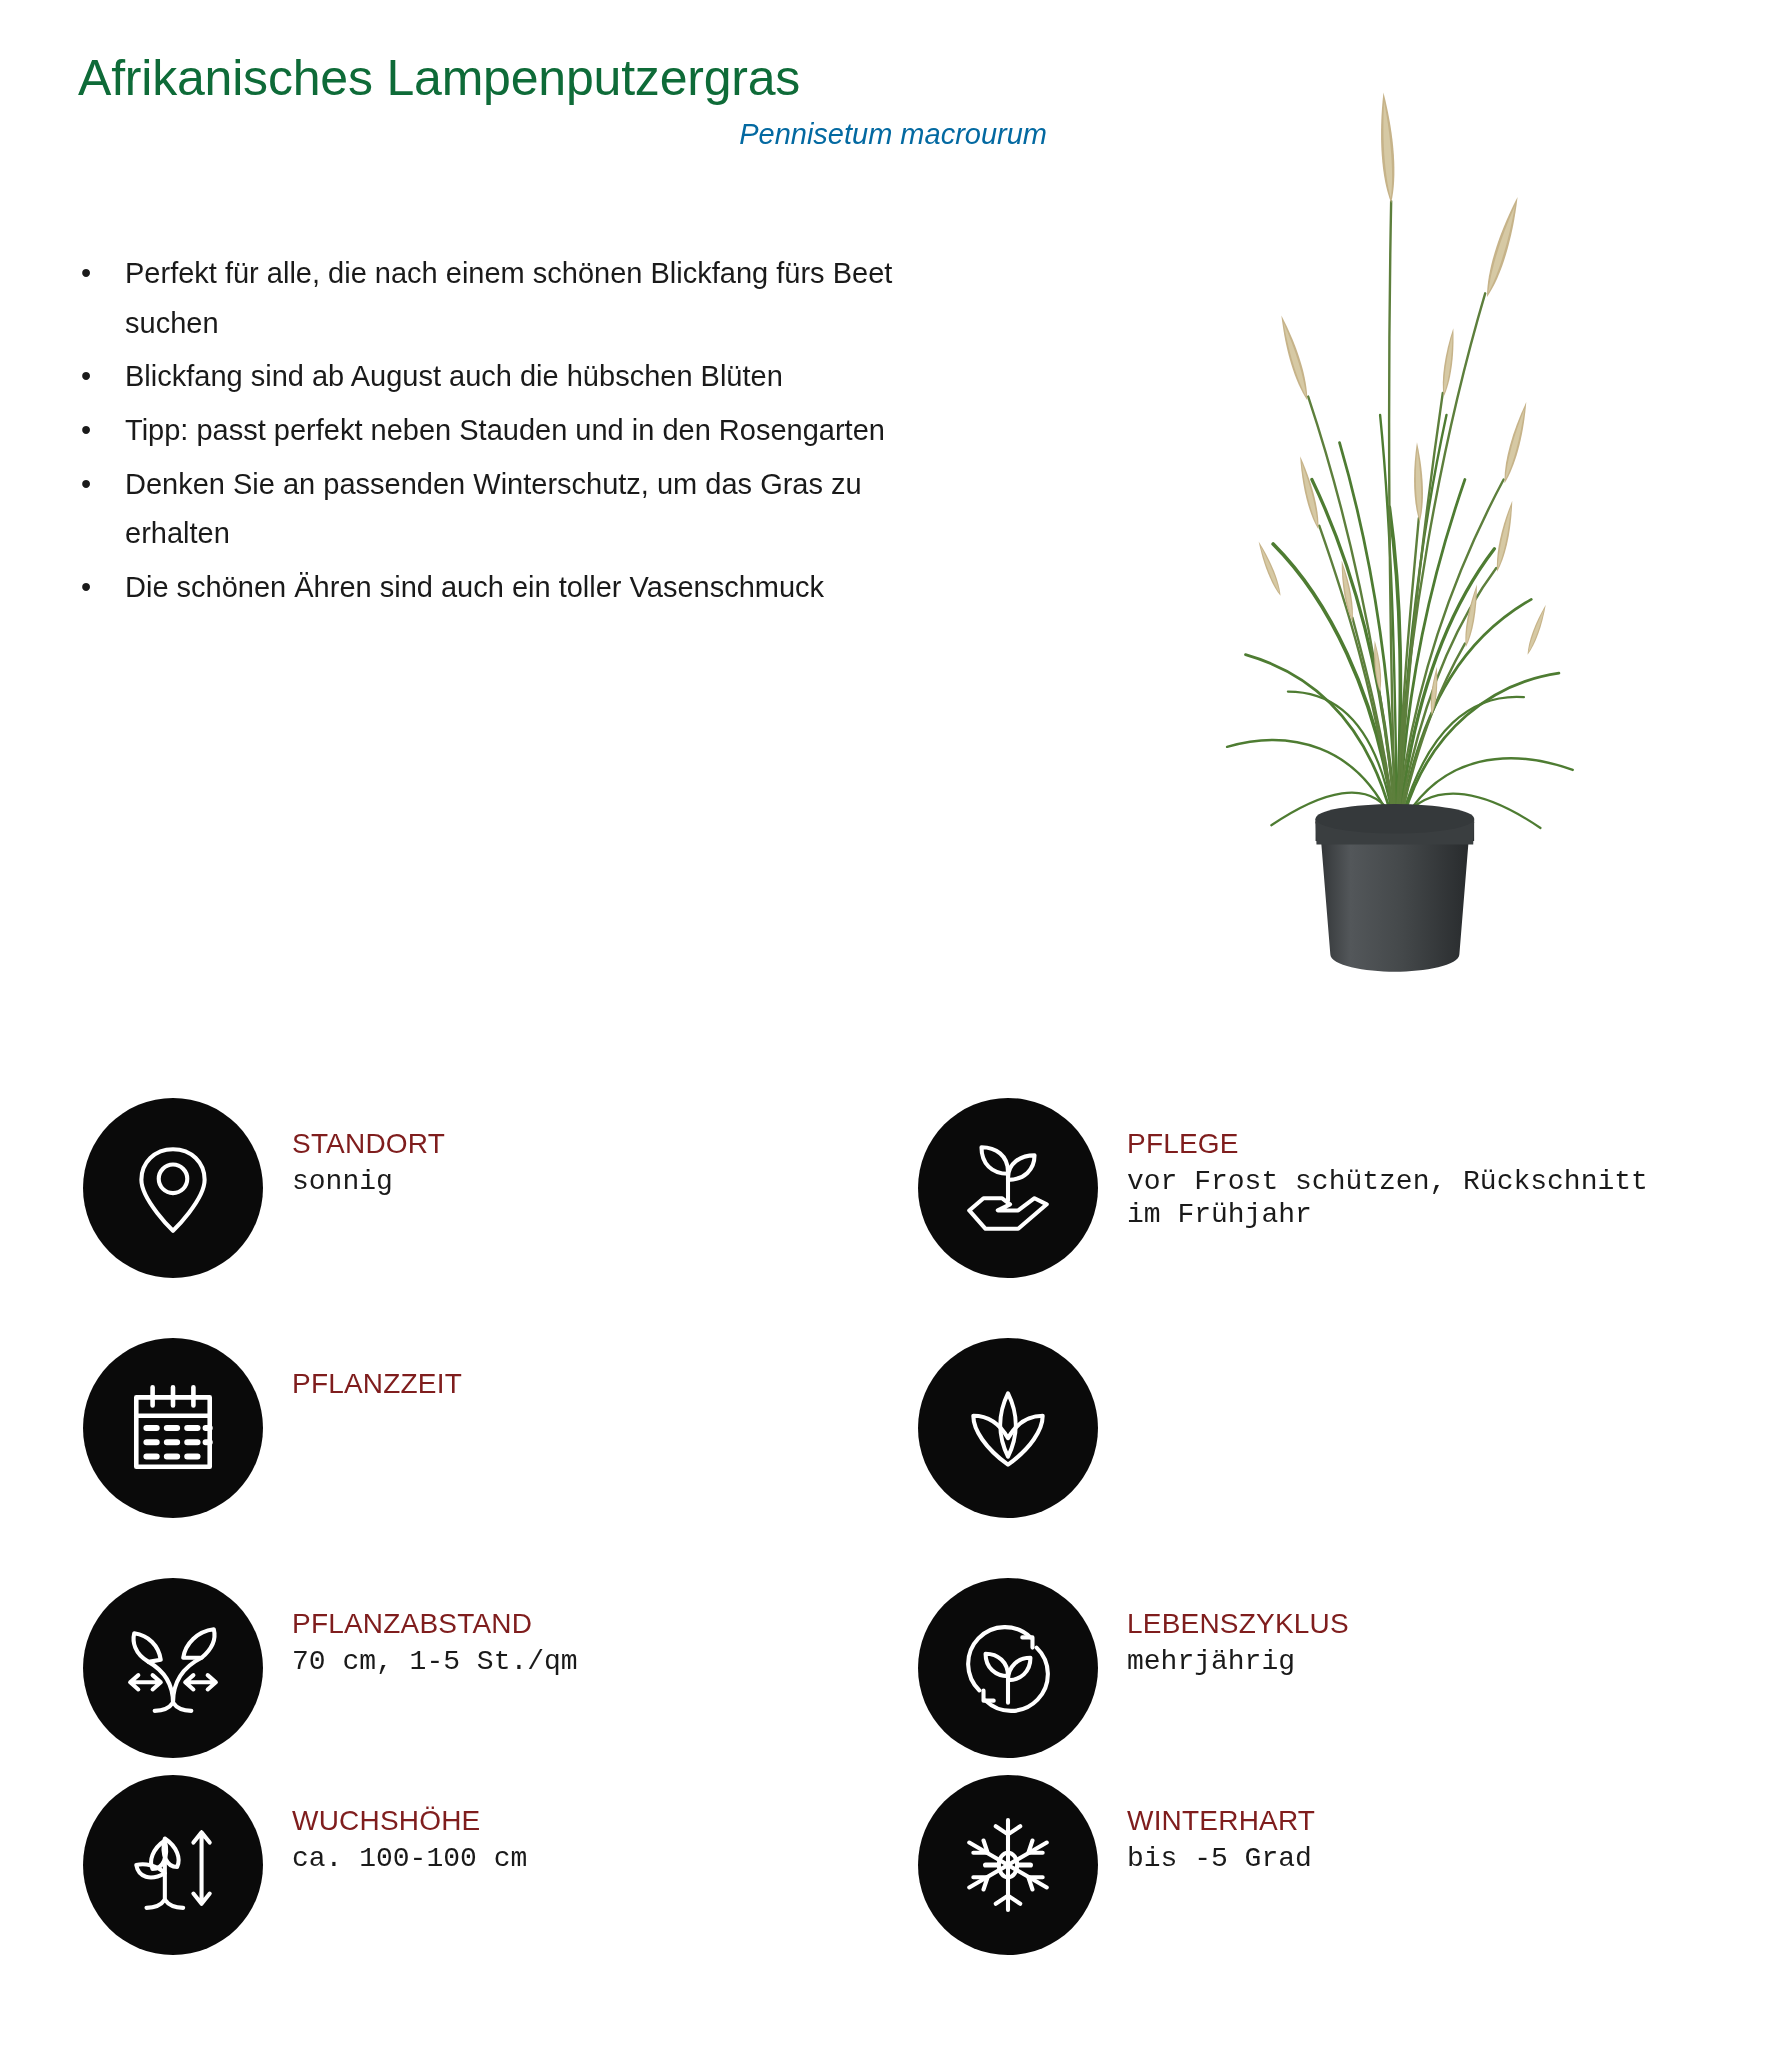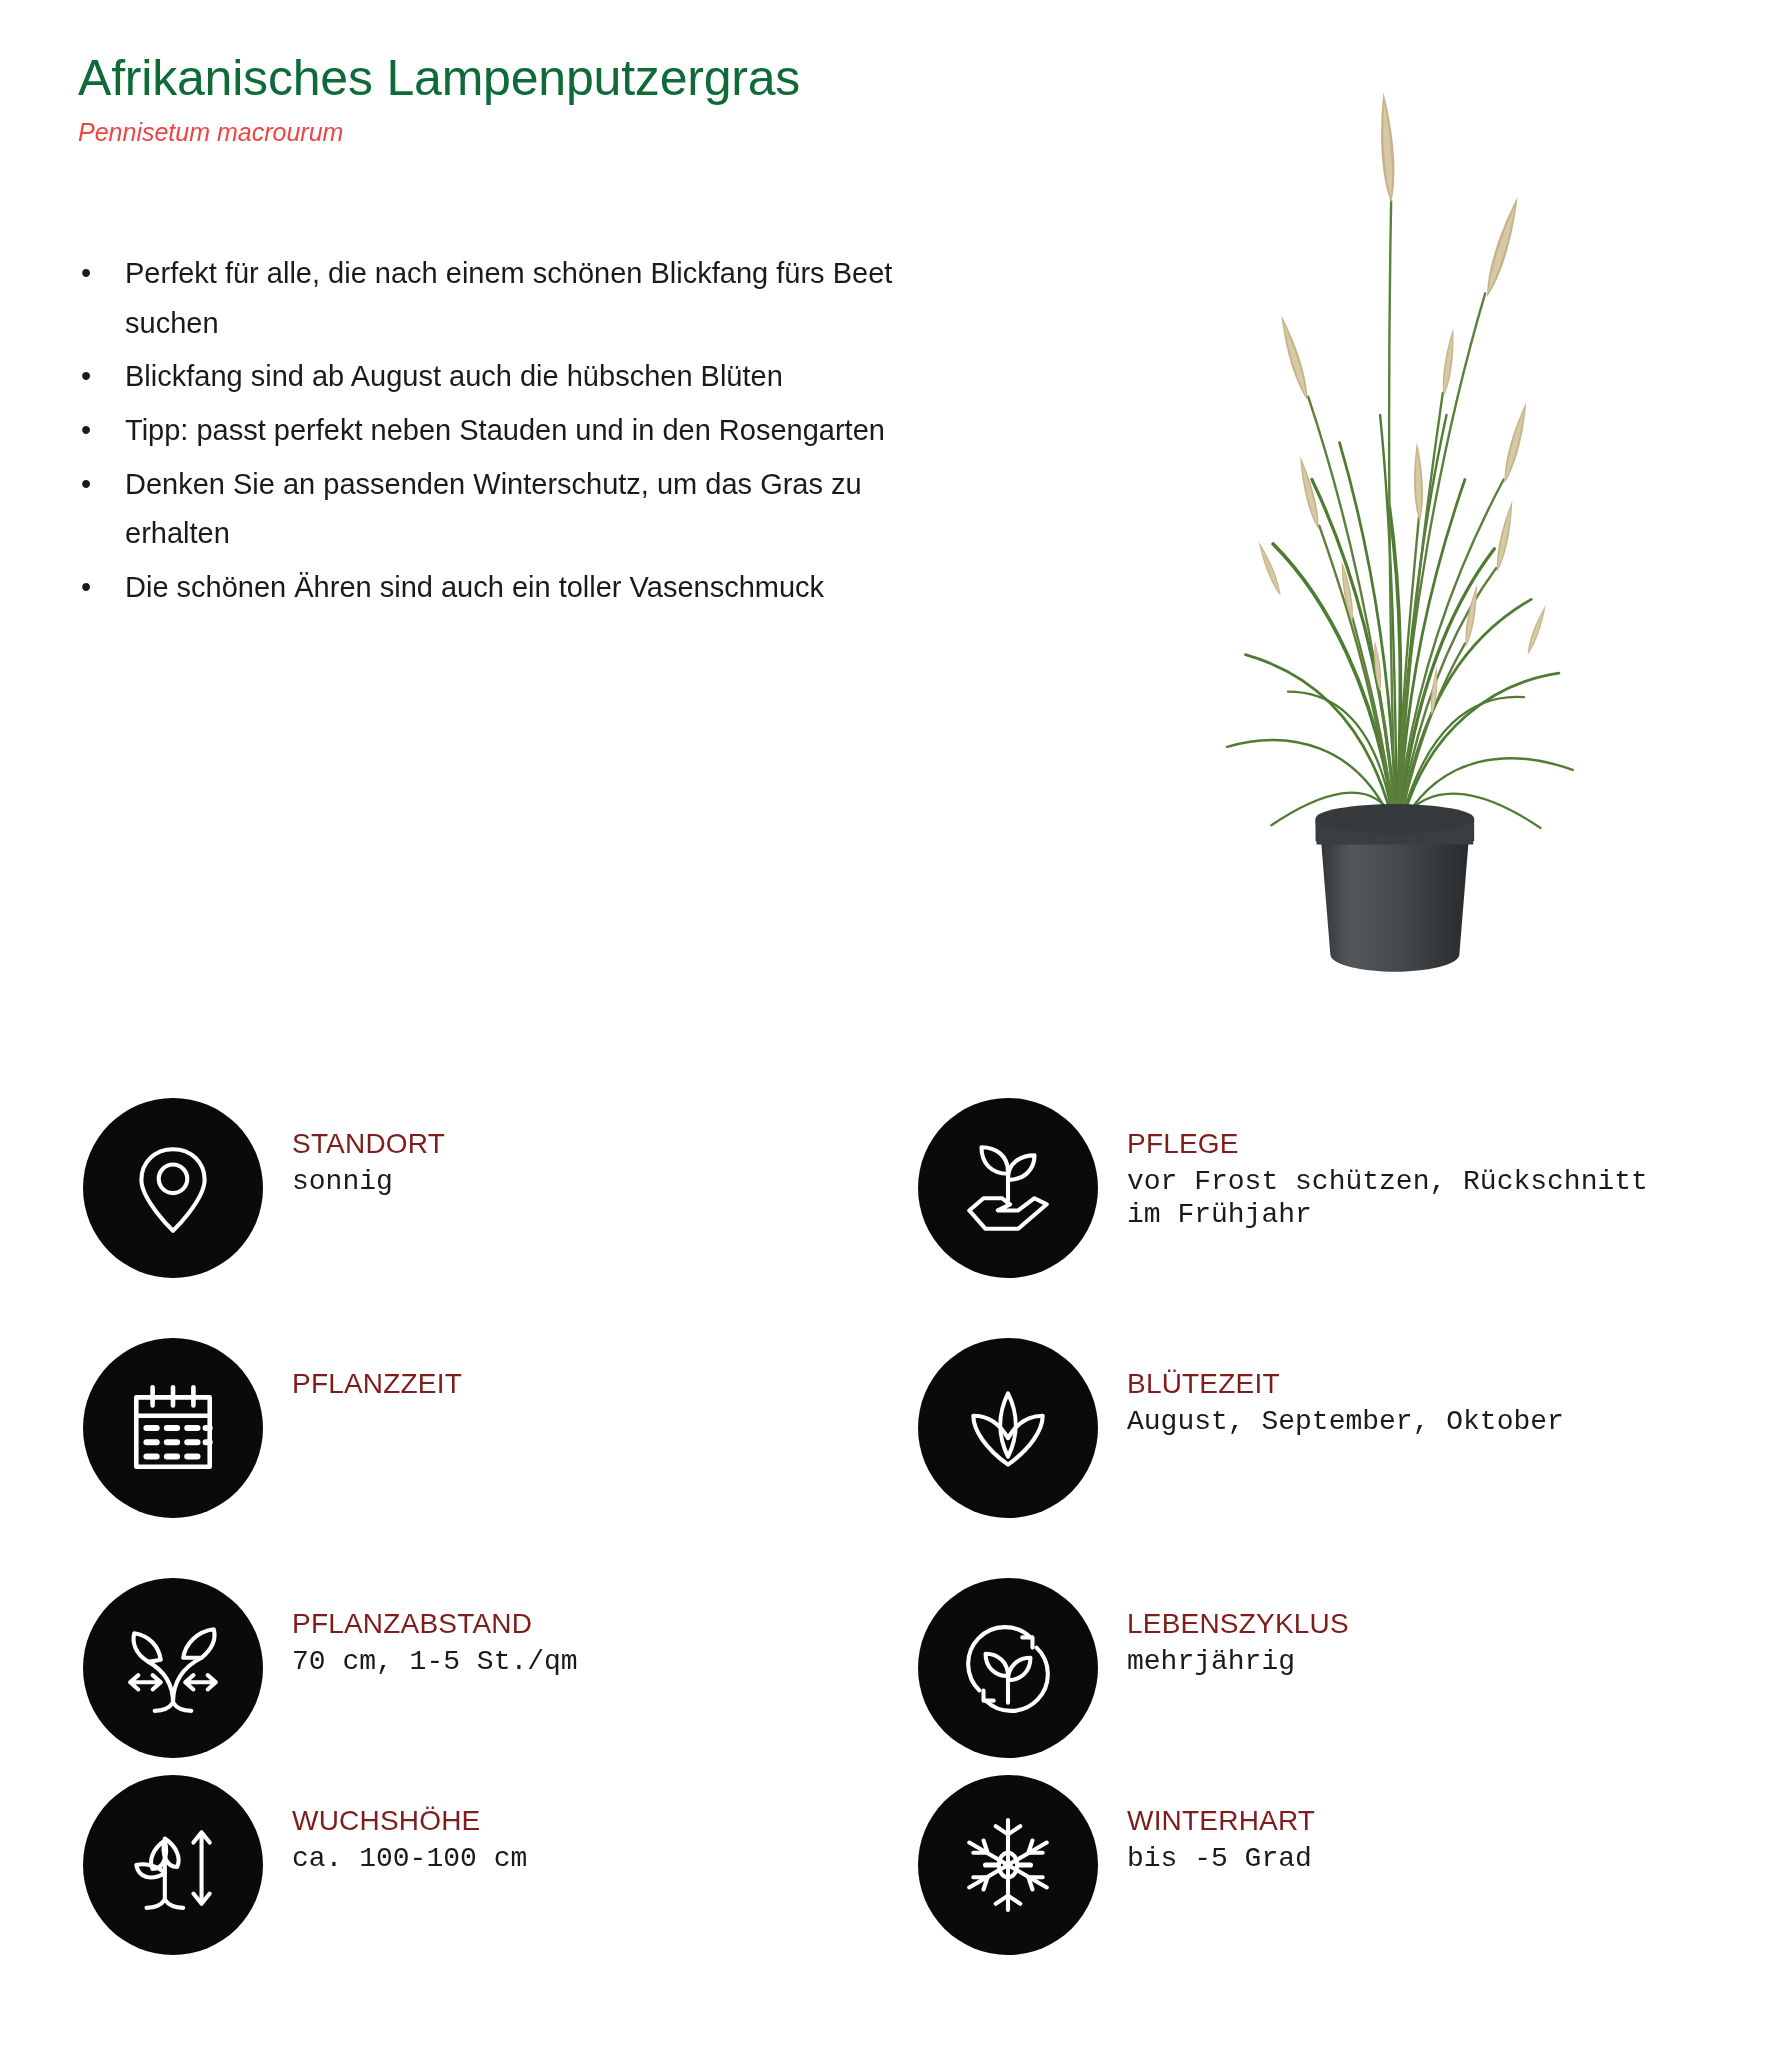--- a/index.html
+++ b/index.html
@@ -26,26 +26,27 @@
   #plant-title {
     font-size: 50px;
     font-weight: 400;
     color: #0e6b38;
     letter-spacing: -0.2px;
     line-height: 1.1;
     margin: 0;
     white-space: nowrap;
   }
   #plant-subtitle {
-    font-size: 25px;
+    font-size: 29px;
     font-style: italic;
     font-weight: 400;
-    color: #ef4444;
+    color: #0369a1;
     margin: 12px 0 0 0;
     letter-spacing: 0px;
+    text-align: right;
   }
 
   
   #benefits-list {
     position: absolute;
     left: 65px;
     top: 249px;
     width: 844px;
     list-style: none;
     margin: 0;
@@ -301,24 +302,20 @@
         <div class="attr-label">PFLANZZEIT</div>
       </div>
     </div>
     <div class="attribute-row attr-col-right attr-r1">
       <div class="attr-badge">
         <svg viewBox="0 0 100 100" fill="none" stroke="#fff" stroke-width="4" stroke-linecap="round" stroke-linejoin="round">
           <path d="M50 86 C28 70 16 52 16 38 C30 38 42 46 50 60 C58 46 70 38 84 38 C84 52 72 70 50 86 Z"></path>
           <path d="M50 78 C40 58 40 36 50 16 C60 36 60 58 50 78 Z"></path>
         </svg>
       </div>
-      <div class="attr-text">
-        <div class="attr-label">BLÜTEZEIT</div>
-        <div class="attr-value">August, September, Oktober</div>
-      </div>
     </div>
     <div class="attribute-row attr-col-left attr-r2">
       <div class="attr-badge">
         <svg viewBox="0 0 100 100" fill="none" stroke="#fff" stroke-width="4" stroke-linecap="round" stroke-linejoin="round">
           <path d="M50 84 C50 64 40 52 26 44"></path>
           <path d="M50 84 C50 62 62 48 78 40"></path>
           <path d="M26 44 C12 36 10 24 12 16 C26 18 36 28 38 42 Z"></path>
           <path d="M78 40 C90 30 92 20 90 12 C74 14 62 26 60 40 Z"></path>
           <path d="M50 84 C46 90 40 92 32 92 M50 84 C54 90 60 92 68 92"></path>
           <path d="M8 64 L38 64 M8 64 L16 57 M8 64 L16 71 M38 64 L30 57 M38 64 L30 71" stroke-width="4"></path>

